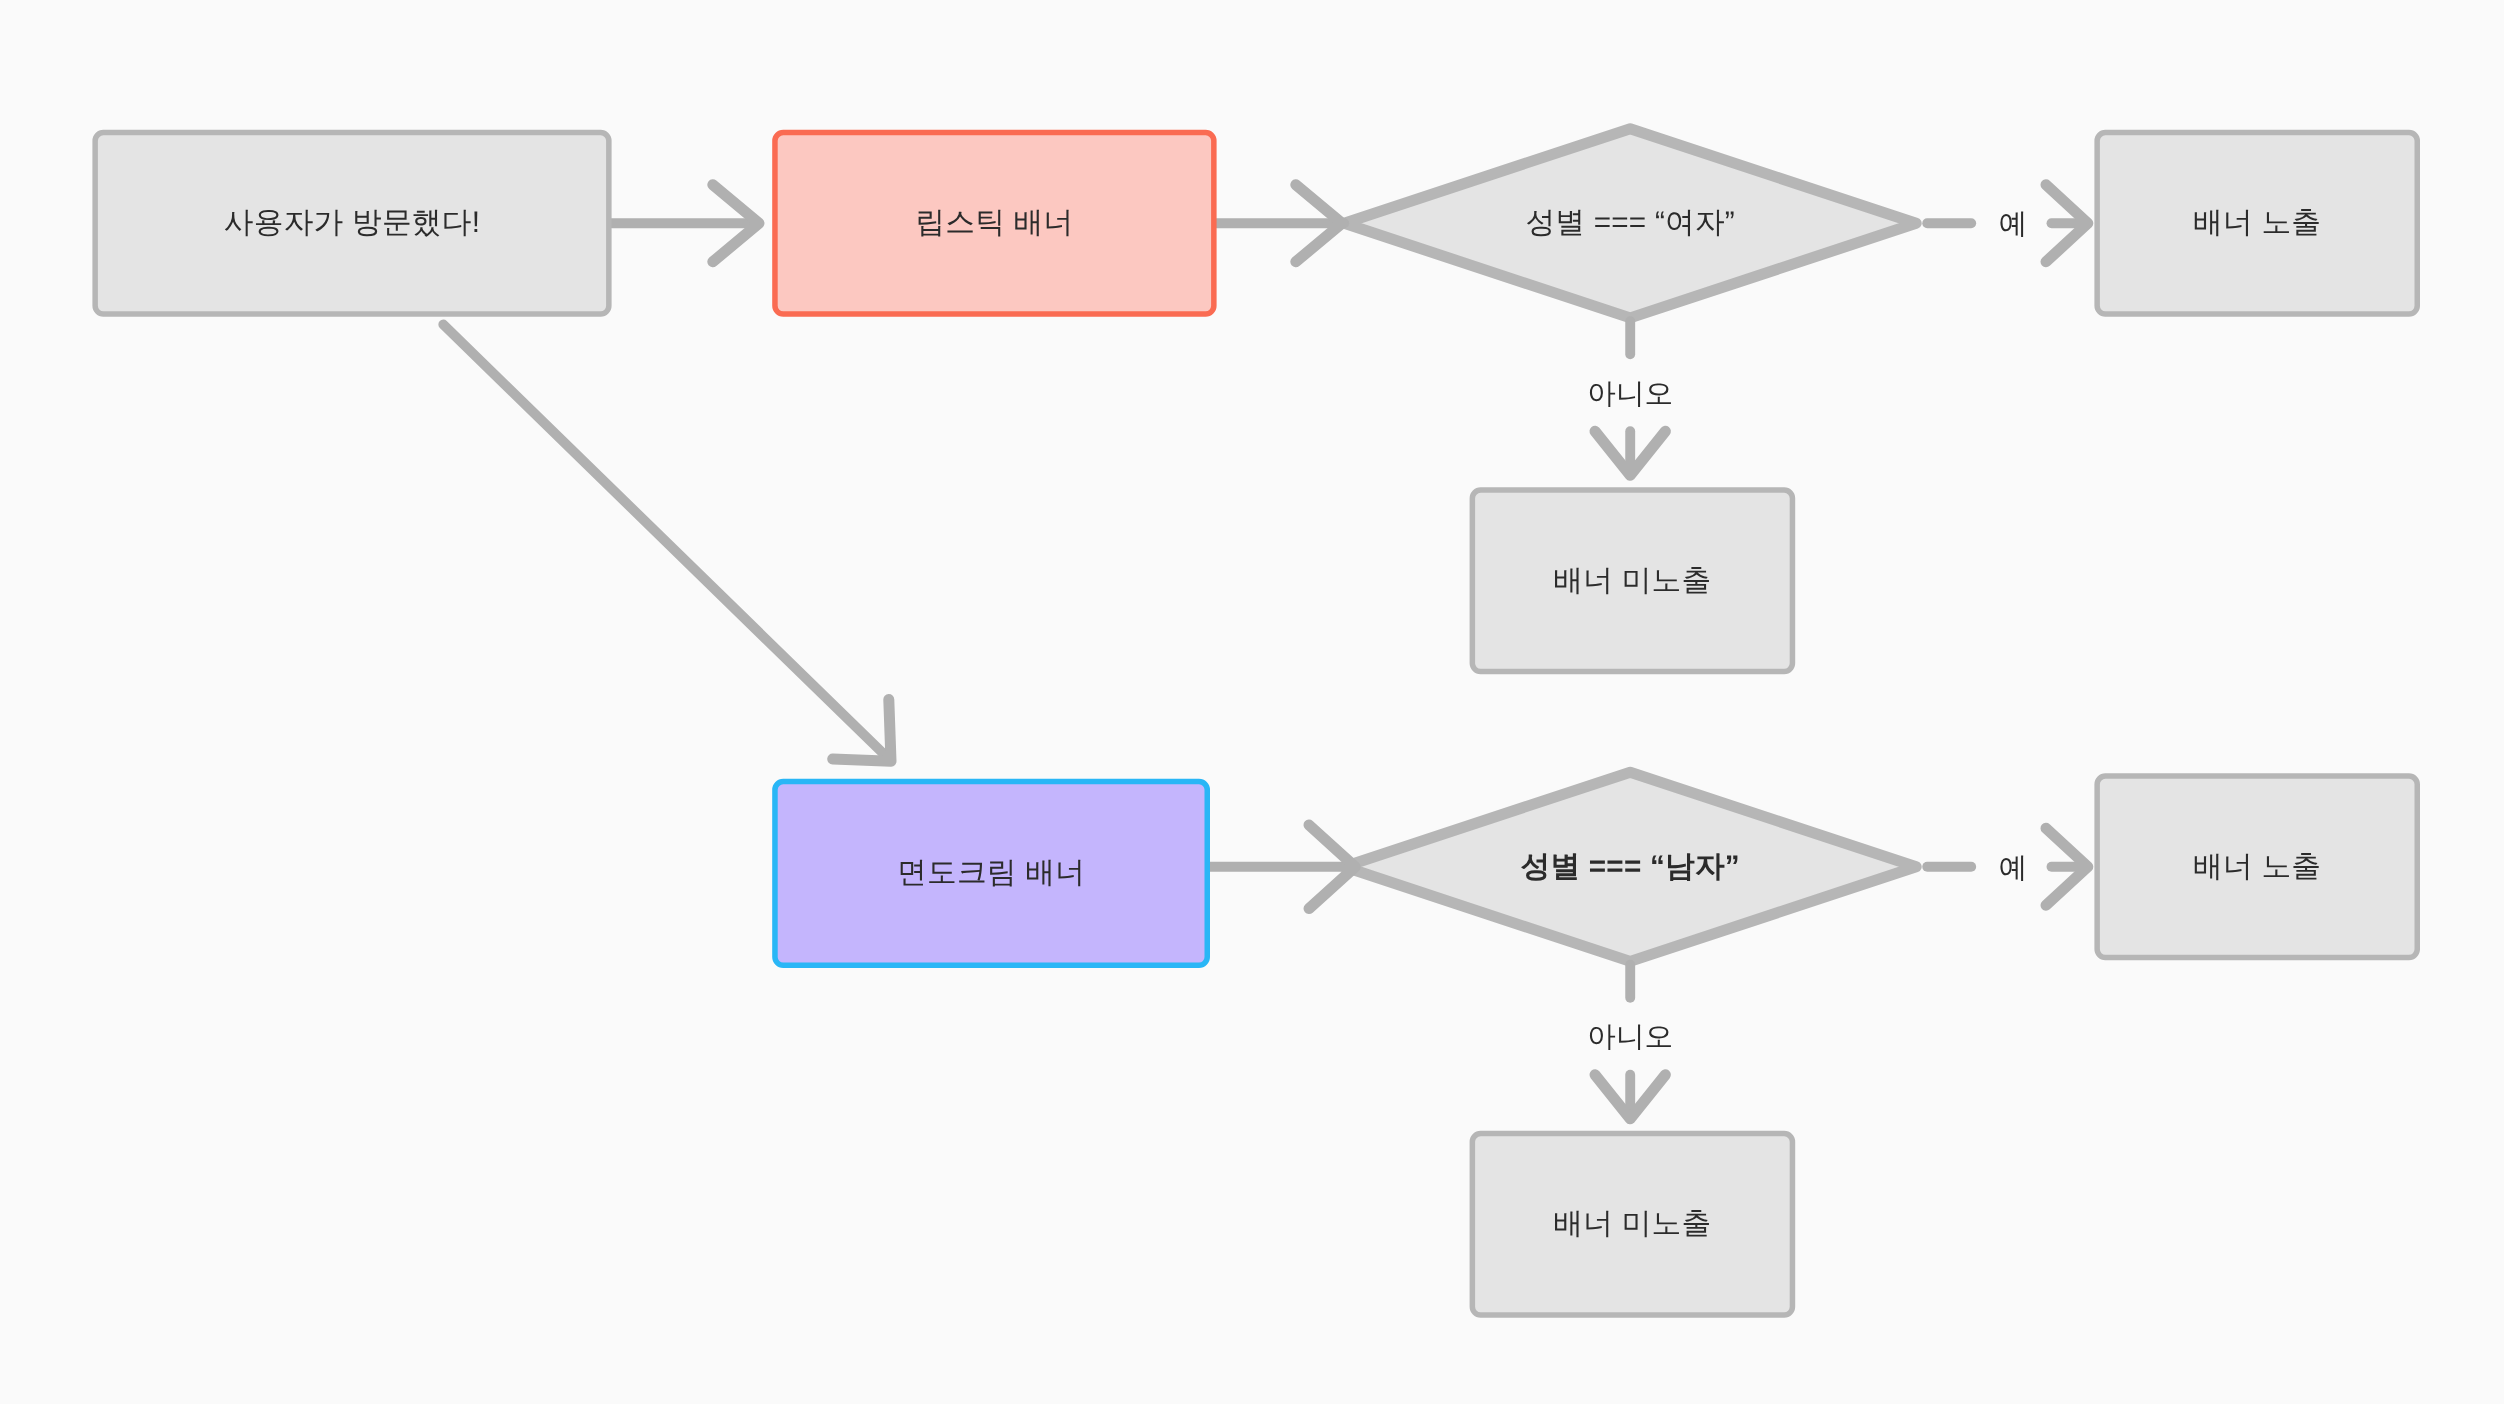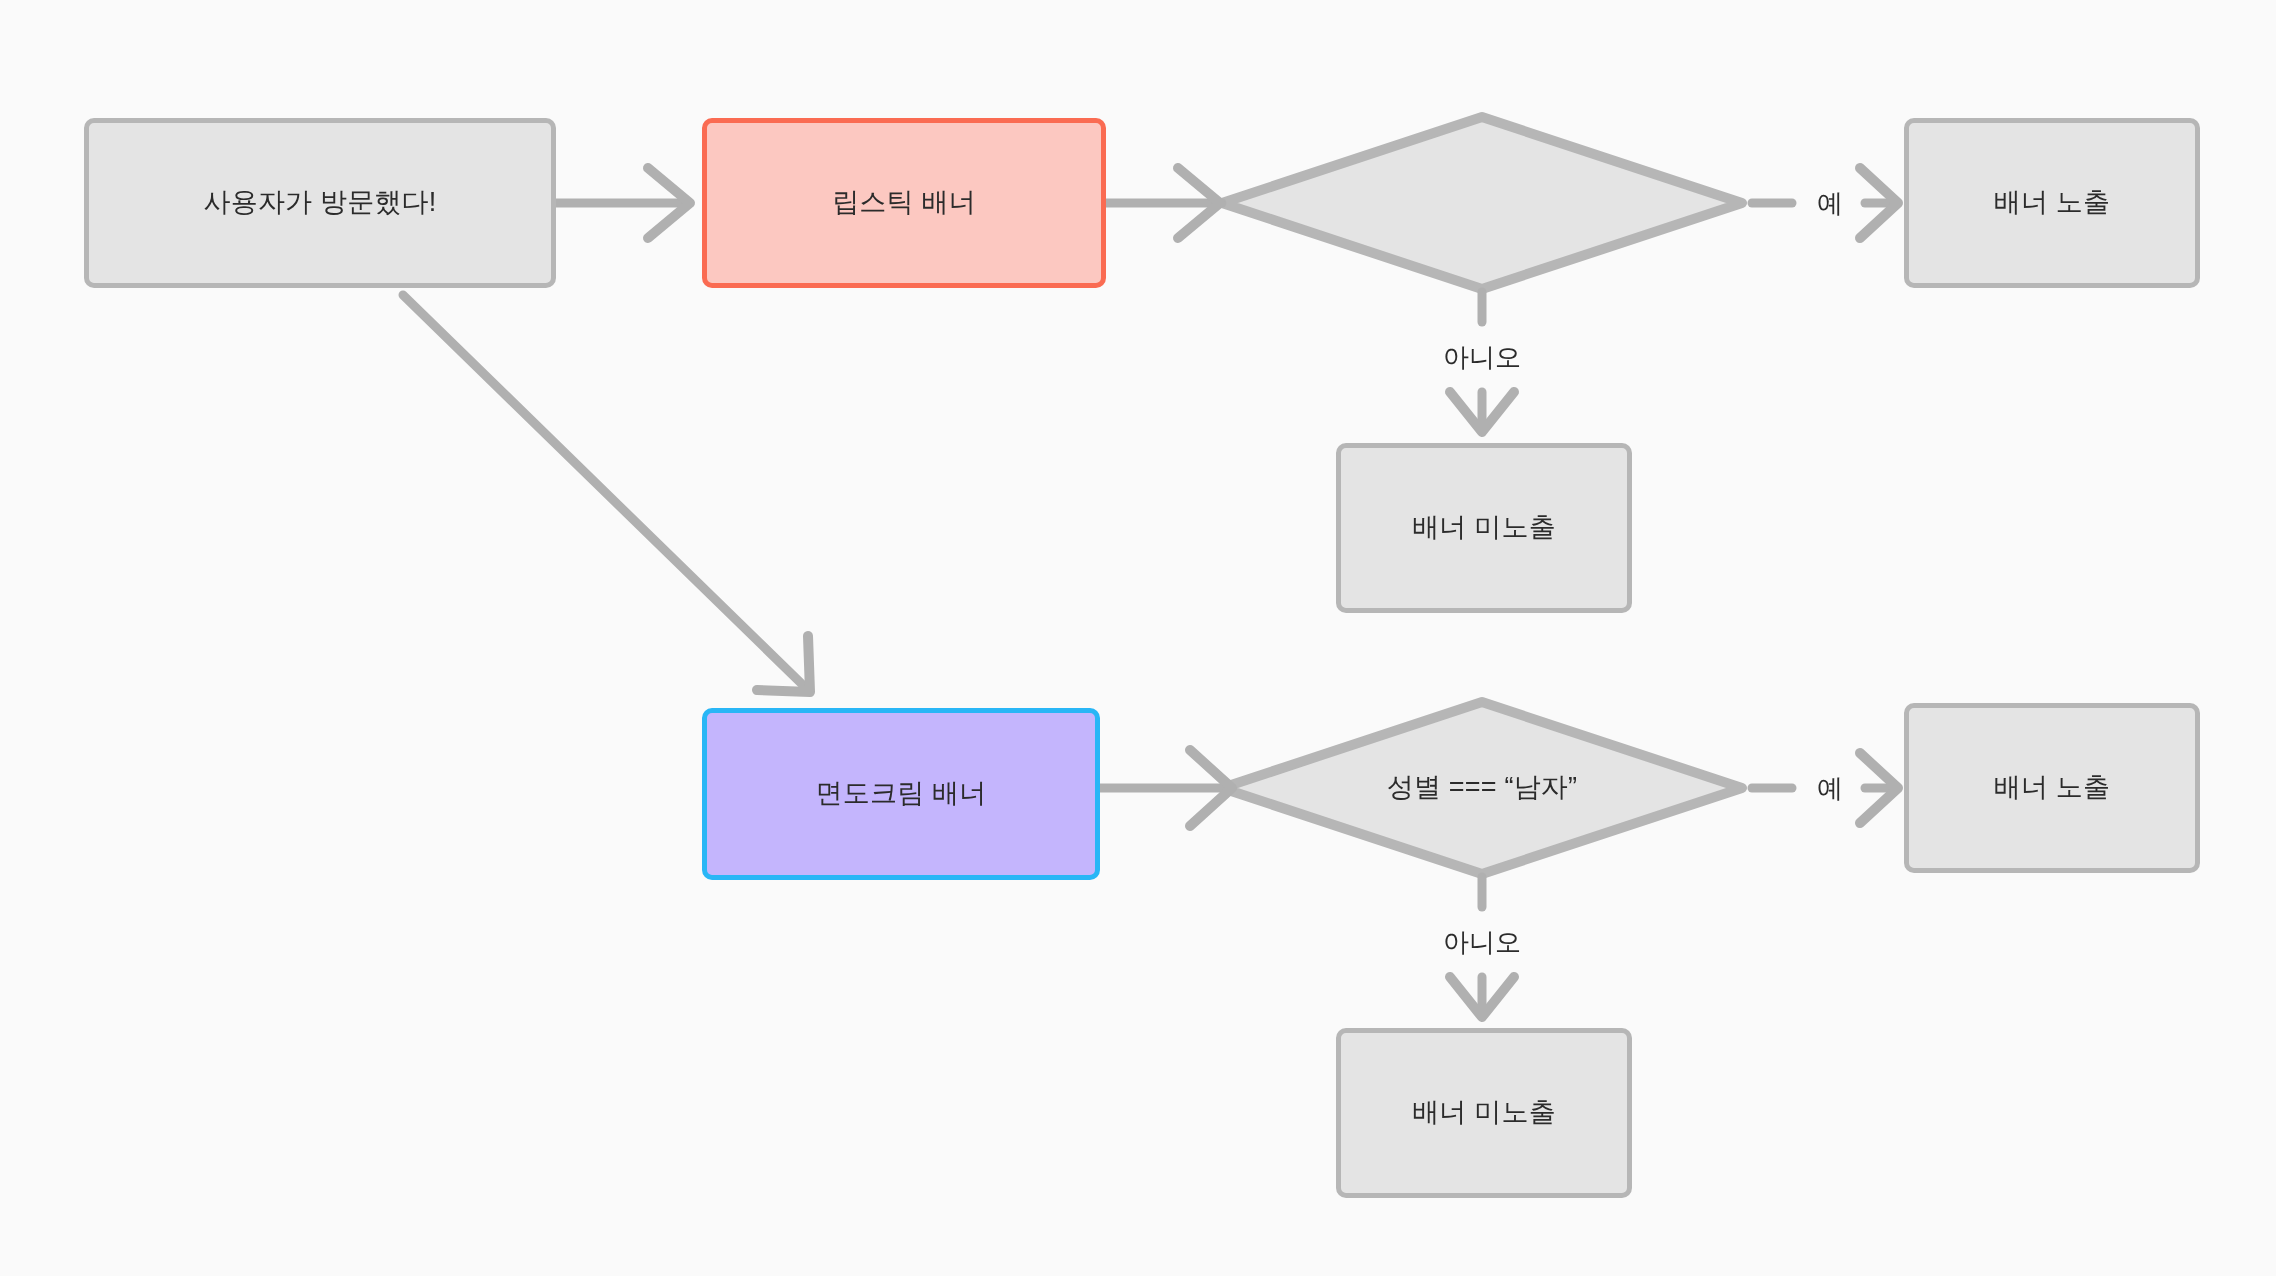--- a/index.html
+++ b/index.html
@@ -125,34 +125,37 @@
   </svg>
 
   <div class="node box" style="left:84px; top:118px; width:472px; height:170px;">
     <span>사용자가 방문했다!</span>
   </div>
 
   <div class="node box red" style="left:702px; top:118px; width:404px; height:170px;">
     <span>립스틱 배너</span>
   </div>
 
+  <div class="node diamond" style="left:1222px; top:117px; width:520px; height:172px;">
+    <span class="diamond-label">성별 === “여자”</span>
+  </div>
 
   <div class="node box" style="left:1904px; top:118px; width:296px; height:170px;">
     <span>배너 노출</span>
   </div>
 
   <div class="node box" style="left:1336px; top:443px; width:296px; height:170px;">
     <span>배너 미노출</span>
   </div>
 
   <div class="node box blue" style="left:702px; top:708px; width:398px; height:172px;">
     <span>면도크림 배너</span>
   </div>
 
-  <div class="node diamond" style="left:1222px; top:702px; width:520px; height:172px;">
+  <div class="node diamond" style="left:1222px; top:702px; width:520px; height:172px;font-weight:bold;">
     <span class="diamond-label">성별 === “남자”</span>
   </div>
 
   <div class="node box" style="left:1904px; top:703px; width:296px; height:170px;">
     <span>배너 노출</span>
   </div>
 
   <div class="node box" style="left:1336px; top:1028px; width:296px; height:170px;">
     <span>배너 미노출</span>
   </div>

